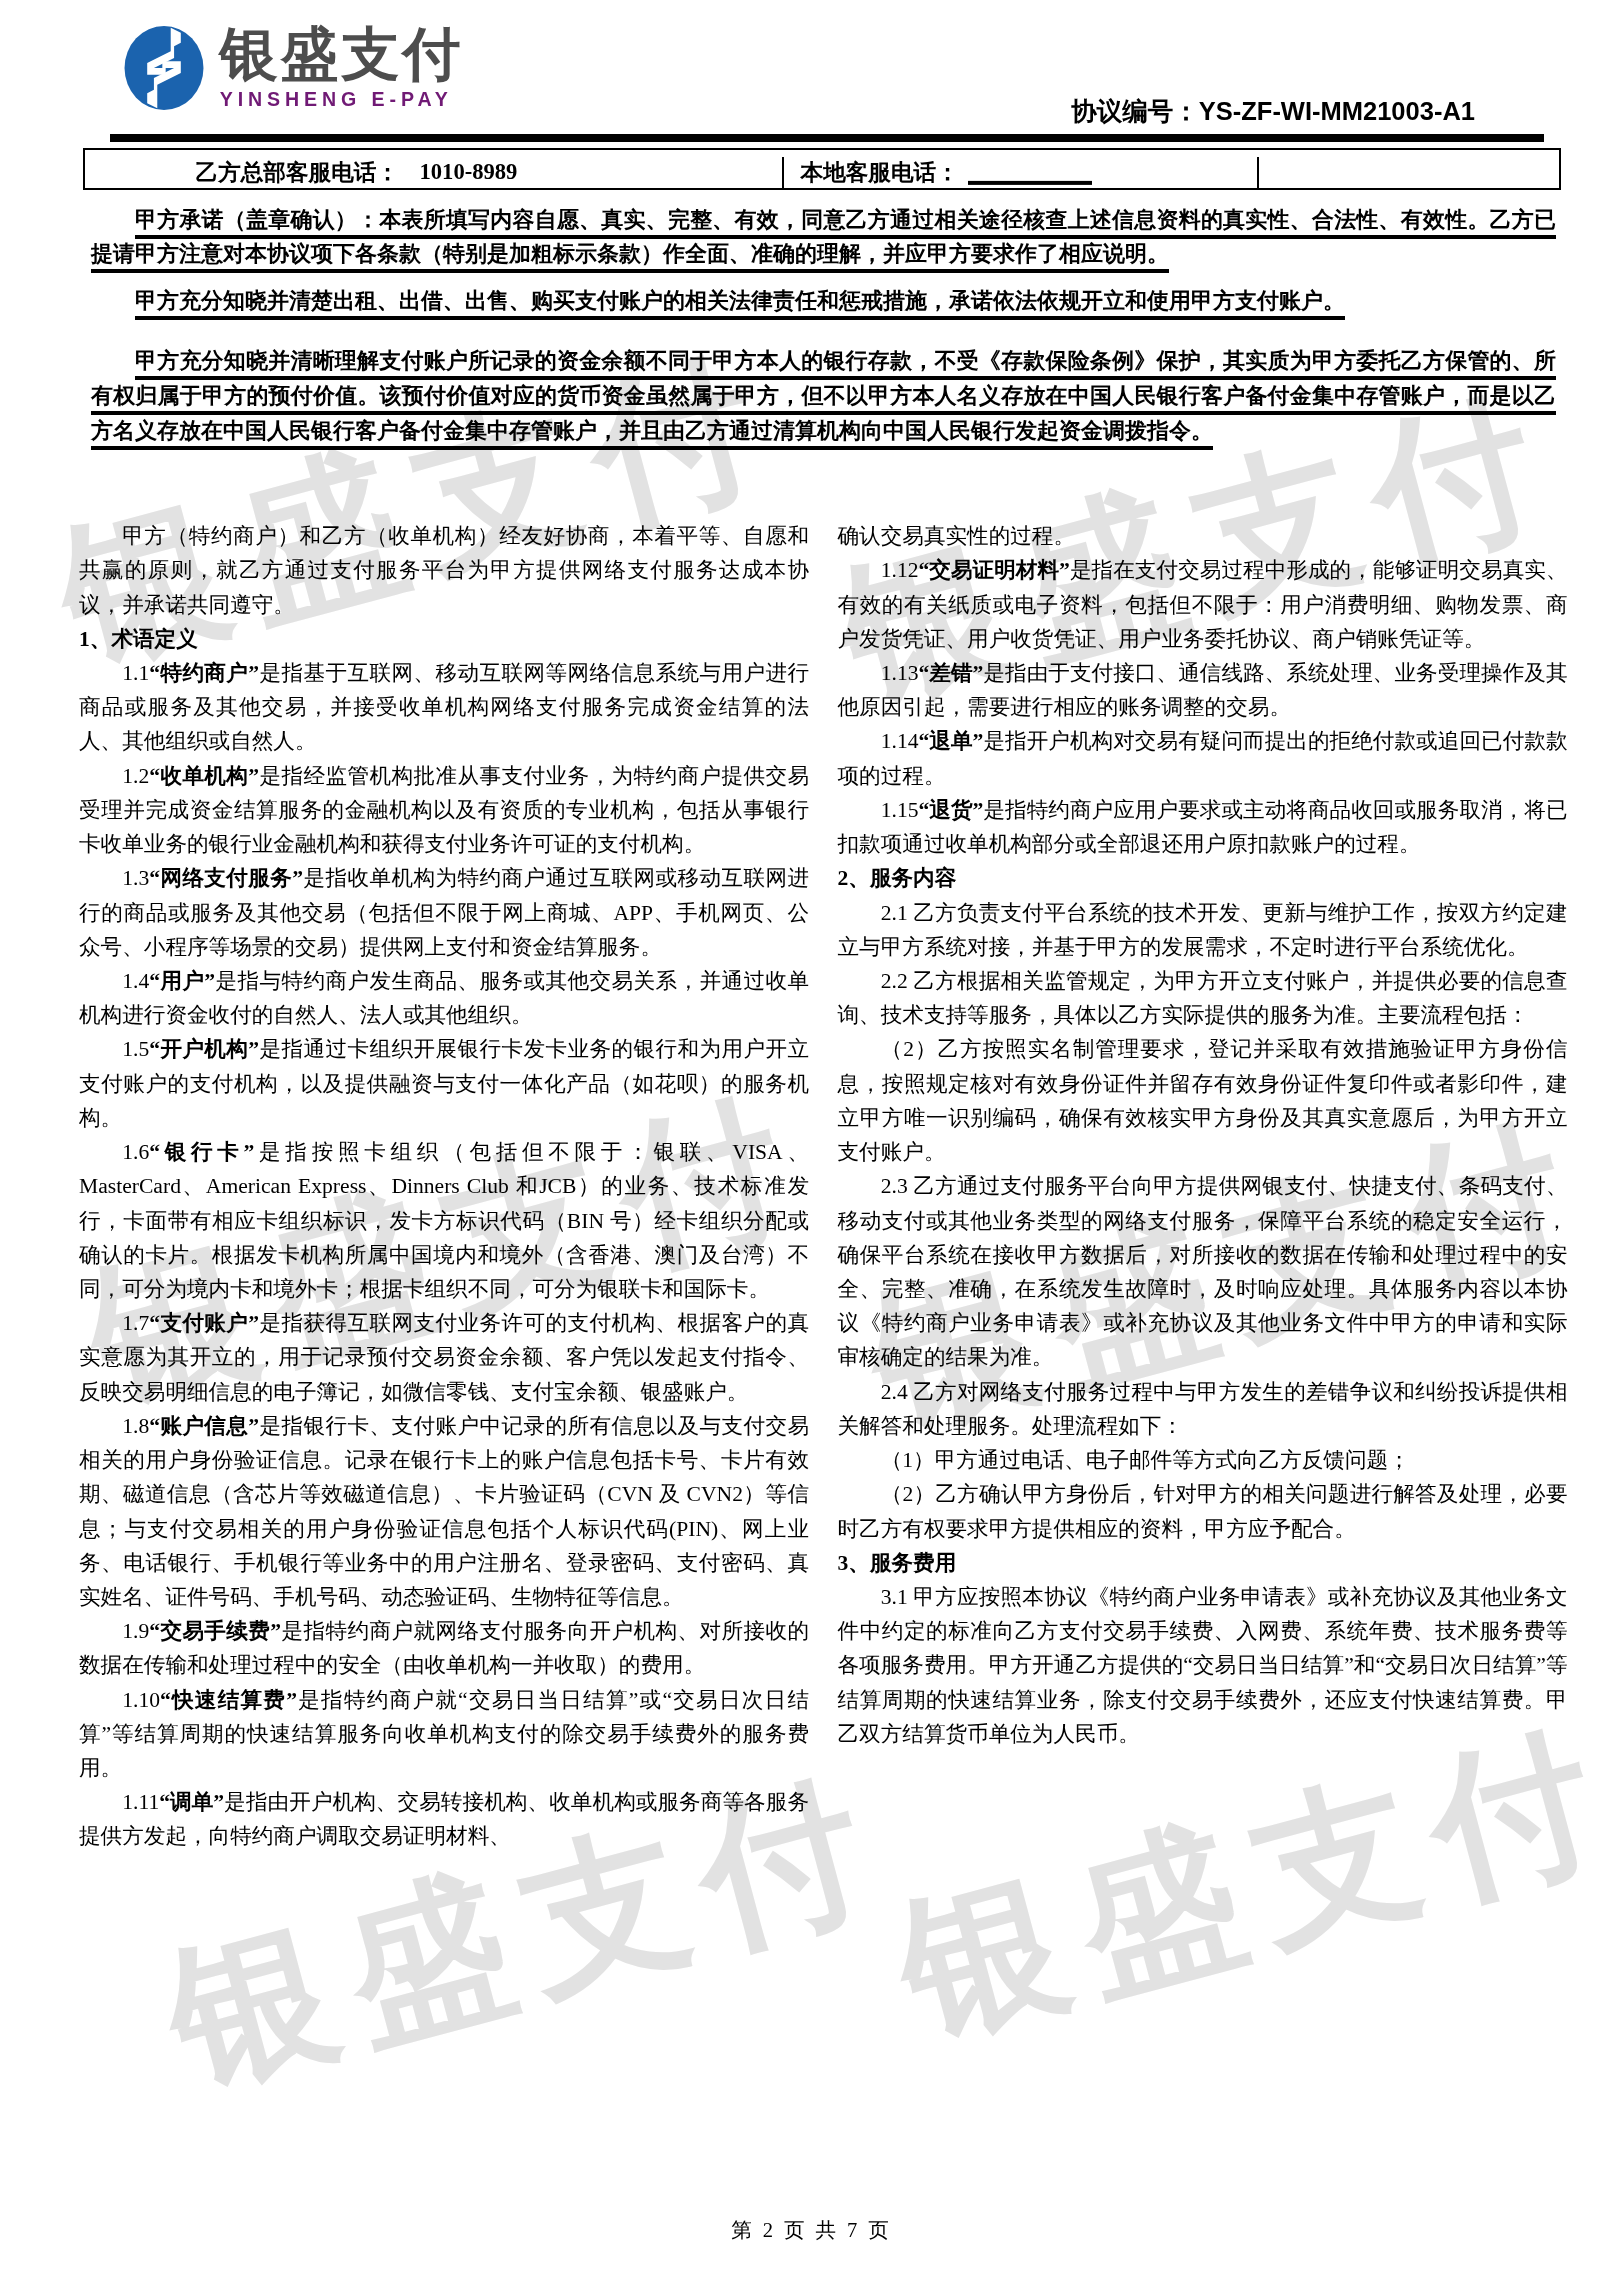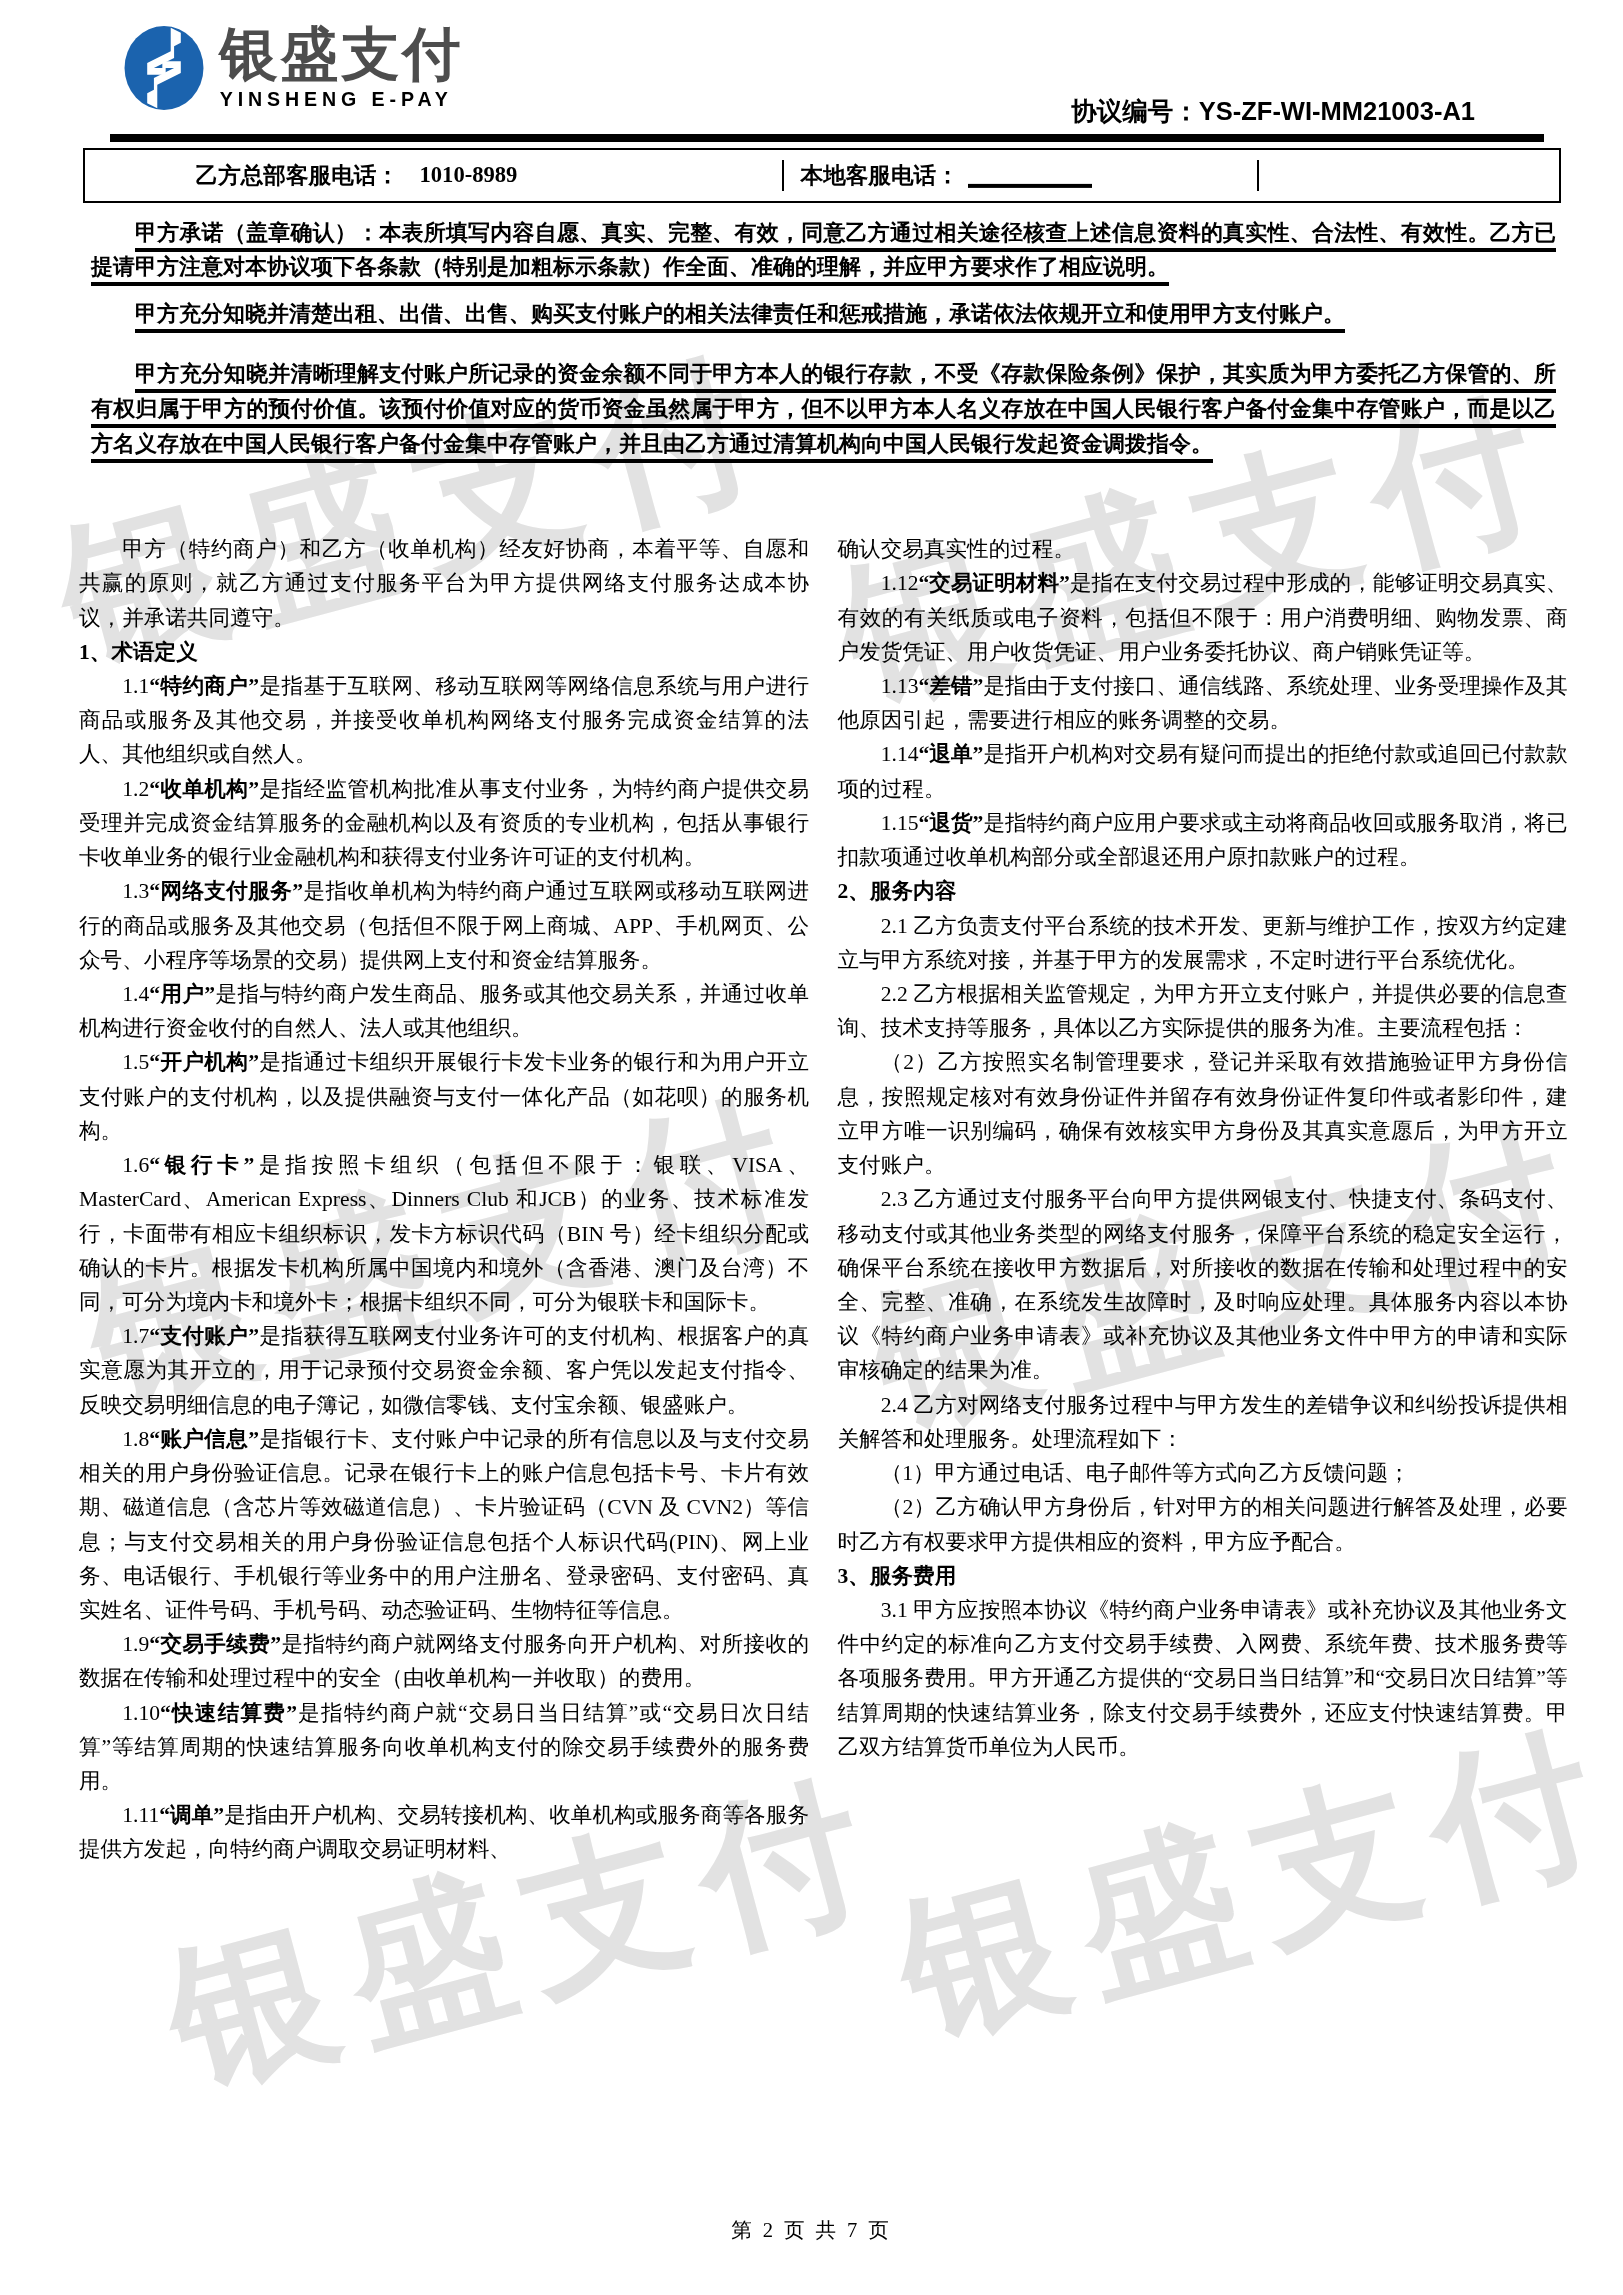--- a/index.html
+++ b/index.html
@@ -14,31 +14,31 @@
     position:absolute;z-index:0;font-family:"Liberation Sans","DejaVu Sans",sans-serif;
     font-weight:bold;font-size:162px;letter-spacing:20.6px;color:#e2e2e2;
     transform:rotate(-15deg);white-space:nowrap;pointer-events:none;user-select:none;
   }
   
   .header{position:relative;height:112px;}
   .logo{position:absolute;left:43px;top:5.9px;display:flex;align-items:center;}
   .logo-mark{width:84px;height:84px;}
   .logo-text{margin-left:13.7px;}
   .logo-cn{font-family:"Liberation Sans","DejaVu Sans",sans-serif;font-weight:bold;font-size:58px;color:#4d4d4d;letter-spacing:2.9px;line-height:1;}
-  .logo-en{font-family:"Liberation Sans","DejaVu Sans",sans-serif;font-weight:bold;font-size:19.6px;color:#000000;letter-spacing:4.9px;margin-top:4.9px;}
+  .logo-en{font-family:"Liberation Sans","DejaVu Sans",sans-serif;font-weight:bold;font-size:19.6px;color:#701a75;letter-spacing:4.9px;margin-top:4.9px;}
   .agreement-no{
     position:absolute;right:93px;bottom:2.9px;font-size:25.5px;font-weight:bold;white-space:nowrap;
   }
   .agreement-no .label{font-family:"Liberation Serif",serif;}
   .agreement-no .num{font-family:"Liberation Sans","DejaVu Sans",sans-serif;font-weight:600;}
   .header-rule{height:7.4px;background:#000;margin:2.9px 23.6px 0 31px;}
   
   .info-table{
     display:flex;border:2.9px solid #000;margin:5.9px 0 0 3.9px;width:1478px;box-sizing:border-box;
-    font-weight:bold;font-size:22.6px;align-items:center;height:55px;
+    font-weight:bold;font-size:22.6px;align-items:flex-end;height:42px;
   }
   .info-table .cell{border-right:2.5px solid #000;display:flex;align-items:center;box-sizing:border-box;}
   .info-table .cell:last-child{border-right:none;}
   .c1{width:94px;}
   .c2{width:605px;padding-left:16.7px;}
   .c3{width:475px;padding-left:16.7px;}
   .c4{flex:1;}
   .c2 .value{margin-left:20.6px;font-family:"Liberation Serif",serif;}
   .blank-line{display:inline-block;width:124px;height:4.9px;border-bottom:4.9px solid #000;margin-left:8.8px;transform:translateY(7.9px);}
   

